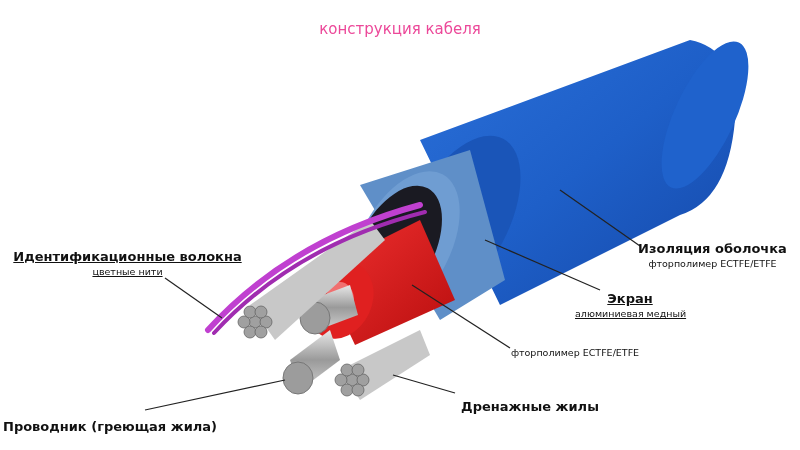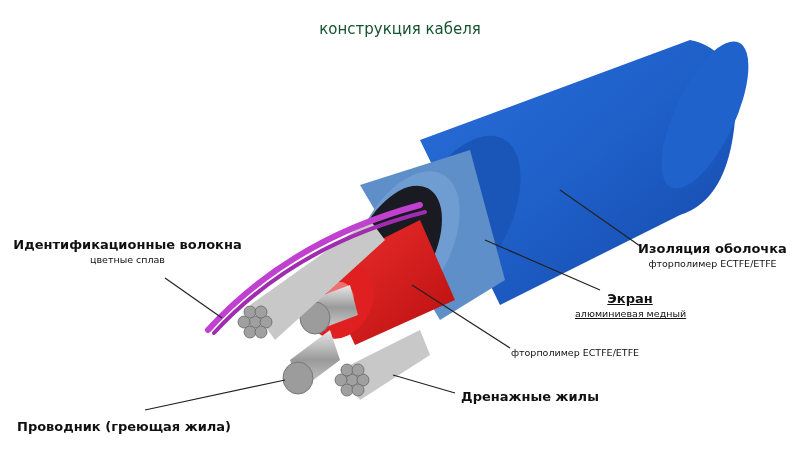--- a/index.html
+++ b/index.html
@@ -1,17 +1,17 @@
 <!DOCTYPE html>
 <html><head>
 <meta charset="utf-8">
 <style>
   html,body{margin:0;padding:0;background:#ffffff;}
   body{width:800px;height:450px;position:relative;overflow:hidden;font-family:"DejaVu Sans","Liberation Sans",sans-serif;color:#111;}
-  .title{position:absolute;left:0;width:800px;top:20px;text-align:center;font-size:15px;color:#14532d;}
+  .title{position:absolute;left:0;width:800px;top:20px;text-align:center;font-size:15px;color:#ec4899;}
   .art{position:absolute;left:0;top:0;width:800px;height:450px;}
   .lbl{position:absolute;text-align:center;line-height:1.15;}
   .lbl .main{font-size:13px;font-weight:bold;color:#111;display:block;white-space:nowrap;}
   .lbl .sub{font-size:9.5px;color:#111;display:block;white-space:nowrap;margin-top:2px;}
 </style>
 </head>
 <body>
 
 <div class="title">конструкция кабеля</div>
 
@@ -85,38 +85,38 @@
   <g stroke="#222" stroke-width="1.2" fill="none">
     <line x1="165" y1="278" x2="222" y2="318"></line>
     <line x1="640" y1="246" x2="560" y2="190"></line>
     <line x1="600" y1="290" x2="485" y2="240"></line>
     <line x1="510" y1="348" x2="412" y2="285"></line>
     <line x1="455" y1="393" x2="393" y2="375"></line>
     <line x1="145" y1="410" x2="285" y2="380"></line>
   </g>
 </svg>
 
-<div class="lbl" style="left:5px;top:238px;width:245px;">
+<div class="lbl" style="left:5px;top:250px;width:245px;text-decoration:underline;">
   <span class="main">Идентификационные волокна</span>
-  <span class="sub">цветные сплав</span>
+  <span class="sub">цветные нити</span>
 </div>
 
 <div class="lbl" style="left:630px;top:242px;width:165px;">
   <span class="main">Изоляция оболочка</span>
   <span class="sub">фторполимер ECTFE/ETFE</span>
 </div>
 
 <div class="lbl" style="left:575px;top:292px;width:110px;text-decoration:underline;">
   <span class="main">Экран</span>
   <span class="sub">алюминиевая медный</span>
 </div>
 
 <div class="lbl" style="left:505px;top:346px;width:140px;">
   <span class="sub">фторполимер ECTFE/ETFE</span>
 </div>
 
-<div class="lbl" style="left:440px;top:390px;width:180px;">
+<div class="lbl" style="left:440px;top:400px;width:180px;">
   <span class="main">Дренажные жилы</span>
 </div>
 
-<div class="lbl" style="left:17px;top:420px;width:200px;">
+<div class="lbl" style="left:3px;top:420px;width:200px;">
   <span class="main">Проводник (греющая жила)</span>
 </div>
 
 </body></html>

